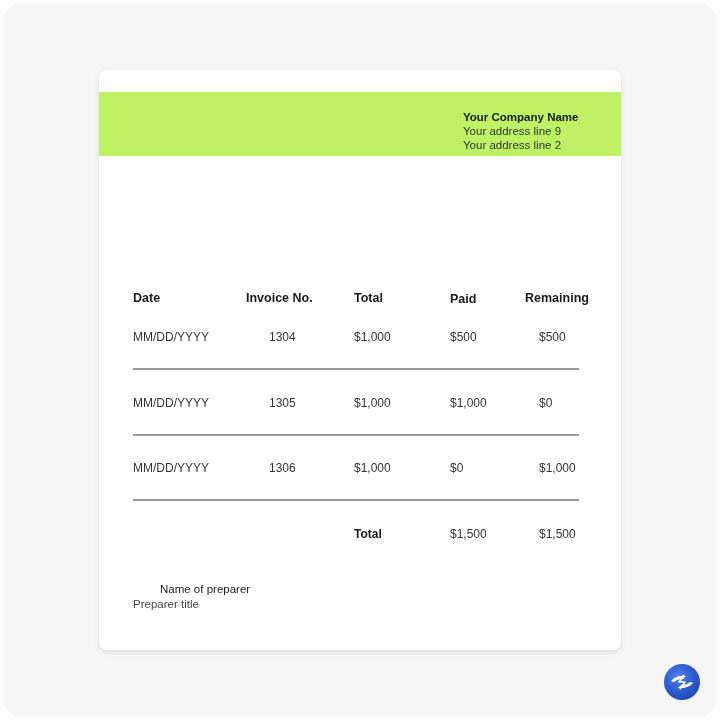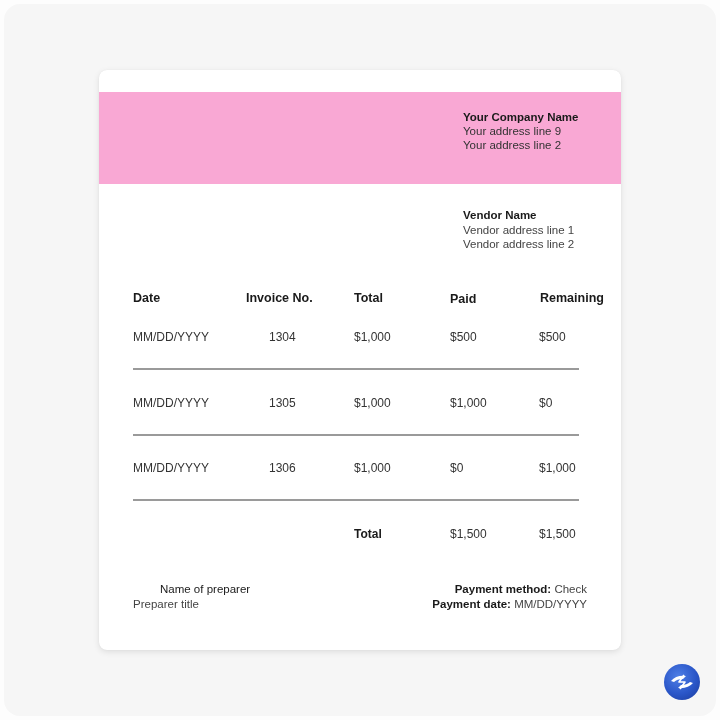--- a/index.html
+++ b/index.html
@@ -9,22 +9,22 @@
       position: absolute; left: 4px; top: 4px; width: 712px; height: 712px;
       background: #f6f6f6; border-radius: 16px;
     }
     .card {
       position: absolute; left: 99px; top: 70px; width: 522px; height: 580px;
       background: #ffffff; border-radius: 8px;
       box-shadow: 0 2px 6px rgba(0,0,0,0.10), 0 0 1px rgba(0,0,0,0.08);
       overflow: hidden;
     }
     .band {
-      position: absolute; left: 0; top: 22px; width: 522px; height: 92px;
-      background: #f9a8d4;
+      position: absolute; left: 0; top: 22px; width: 522px; height: 64px;
+      background: #bef264;
     }
     .company {
       position: absolute; left: 364px; top: 18px; font-size: 11.5px; line-height: 14px;
     }
     .company .name { font-weight: bold; color: #1a1a1a; }
     .company .line { color: #333; }
     .title-block { position: absolute; left: 34px; top: 142px; }
     .title { font-size: 17px; font-weight: bold; color: #111; letter-spacing: -0.2px; }
     .issue { font-size: 11.5px; color: #444; margin-top: 3px; }
     .vendor { position: absolute; left: 364px; top: 138px; font-size: 11.5px; line-height: 14.5px; }
@@ -56,31 +56,26 @@
 <div class="card">
   <div class="band">
     <div class="company">
       <div class="name">Your Company Name</div>
       <div class="line">Your address line 9</div>
       <div class="line">Your address line 2</div>
     </div>
   </div>
 
 
-  <div class="vendor">
-    <div class="name">Vendor Name</div>
-    <div class="line">Vendor address line 1</div>
-    <div class="line">Vendor address line 2</div>
-  </div>
 
   <div class="th" style="left:34px; top:221px;">Date</div>
   <div class="th" style="left:147px; top:221px;">Invoice No.</div>
   <div class="th" style="left:255px; top:221px;">Total</div>
   <div class="th" style="left:351px; top:222px;">Paid</div>
-  <div class="th" style="left:417px; top:221px;padding-left:24px;">Remaining</div>
+  <div class="th" style="left:402px; top:221px;padding-left:24px;">Remaining</div>
 
   <div class="td" style="left:34px; top:260px;">MM/DD/YYYY</div>
   <div class="td" style="left:170px; top:260px;">1304</div>
   <div class="td" style="left:255px; top:260px;">$1,000</div>
   <div class="td" style="left:351px; top:260px;">$500</div>
   <div class="td" style="left:440px; top:260px;">$500</div>
   <div class="divider" style="top:298px;"></div>
 
   <div class="td" style="left:34px; top:326px;">MM/DD/YYYY</div>
   <div class="td" style="left:170px; top:326px;">1305</div>
@@ -97,30 +92,20 @@
   <div class="divider" style="top:429px;"></div>
 
   <div class="td bold" style="left:255px; top:457px;">Total</div>
   <div class="td" style="left:351px; top:457px;">$1,500</div>
   <div class="td" style="left:440px; top:457px;">$1,500</div>
 
   <div class="footer-left">
     <div class="name">Name of preparer</div>
     <div class="sub">Preparer title</div>
   </div>
-  <div class="footer-right">
-    <div>
-      <b>Payment method:</b>
-      <span class="v">Check</span>
-    </div>
-    <div>
-      <b>Payment date:</b>
-      <span class="v">MM/DD/YYYY</span>
-    </div>
-  </div>
 </div>
 
 <div class="logo">
   <svg width="36" height="36" viewBox="0 0 36 36">
     <path d="M7 17 Q12 11 22 12 L19 15 Q13 15 10 18 Z" fill="#ffffff"></path>
     <path d="M29 19 Q24 25 14 24 L17 21 Q23 21 26 18 Z" fill="#ffffff"></path>
     <path d="M20 11 L15 18 L21 18 L16 25" stroke="#ffffff" stroke-width="1.6" fill="none" stroke-linejoin="round"></path>
   </svg>
 </div>
 

